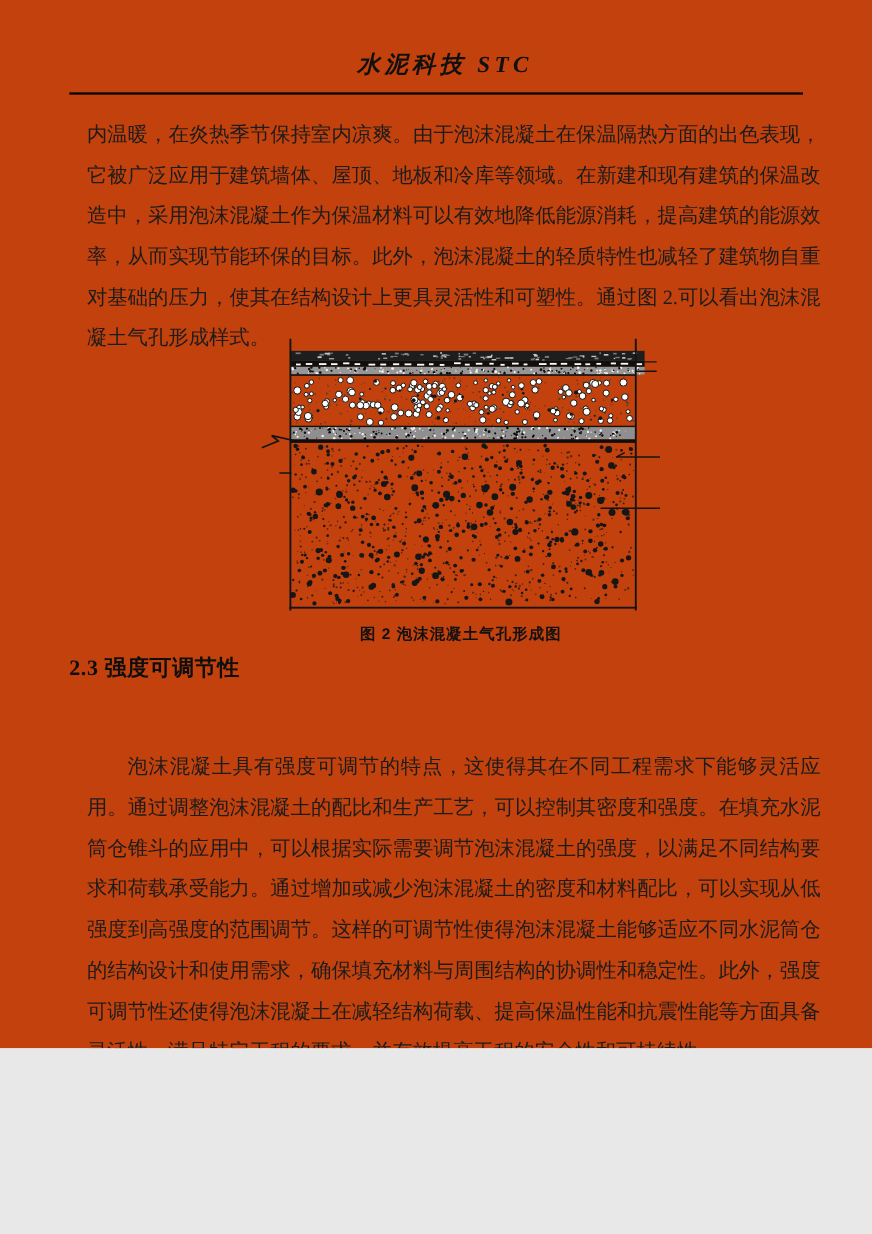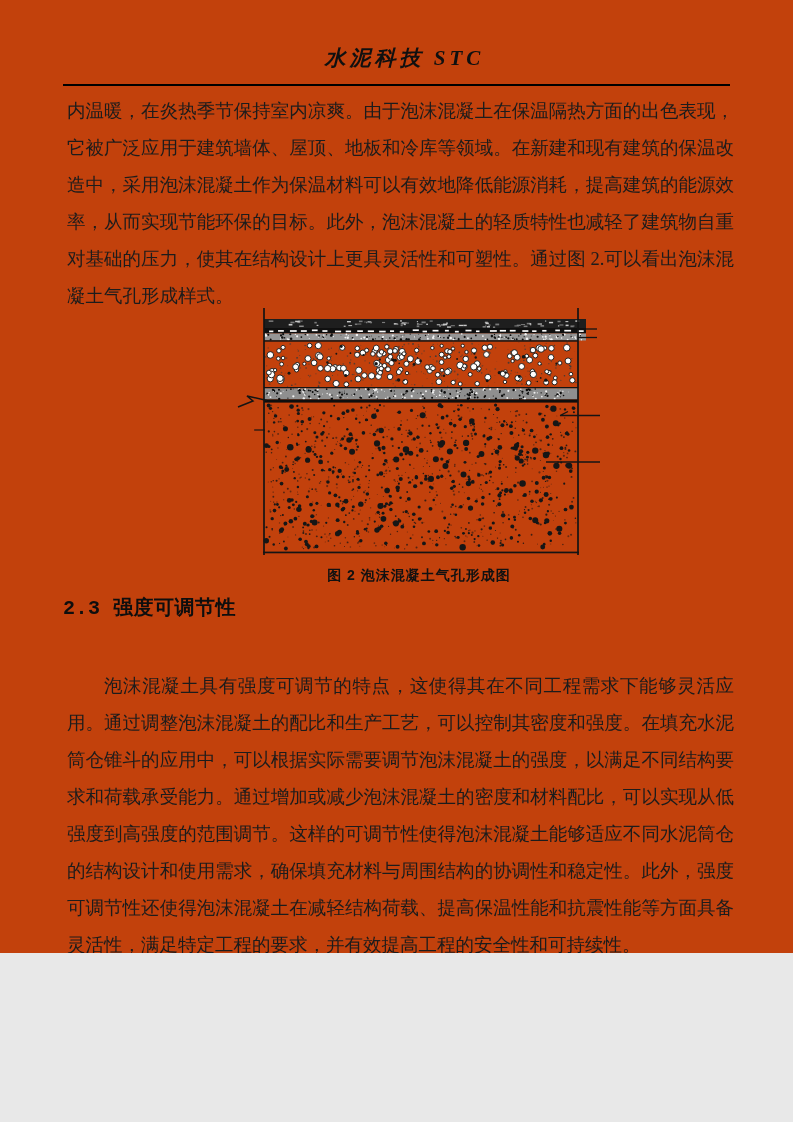--- a/index.html
+++ b/index.html
@@ -11,34 +11,34 @@
   .journal-title {
     position:absolute; top:44px; left:0; right:0; text-align:center;
     font-family:"Liberation Serif", serif; font-style:italic; font-weight:600;
     font-size:21px; letter-spacing:4px; color:#101010;
   }
   .header-rule {
     position:absolute; top:84px; left:63px; width:667px; height:0;
     border-top:2.5px solid #000;
   }
   .body-text {
-    position:absolute; left:63px; width:667px; margin:4px;
+    position:absolute; left:63px; width:667px; margin:16px;
     font-size:18.5px; line-height:37px; text-align:justify; color:#1c1c1c;
   }
   .indent { text-indent:2em; }
   .para-intro { top:89px; }
   .figure-block { position:absolute; top:306px; left:234px; width:370px; margin:0; text-align:center; }
   .figure-caption {
     display:block; margin-top:5px;
     font-family:"Liberation Sans", sans-serif; font-size:14px; font-weight:600;
     letter-spacing:1px; color:#111;
   }
   .section-heading {
     position:absolute; left:63px; margin:0;
-    font-family:Liberation Mono, monospace; font-size:20px; font-weight:bold;
+    font-family:Liberation Serif, serif; font-size:20px; font-weight:bold;
     letter-spacing:0.5px; color:#0e0e0e;
   }
   .h23 { top:594px; }
   .para-23 { top:664px; }
   .h24 { top:957px; }
   .para-24 { top:989px; }
   .footer-line { position:absolute; top:1048px; left:63px; display:block; }
   .footer-row {
     position:absolute; top:1055px; left:63px; width:667px; height:18px;
     font-family:"Liberation Sans", sans-serif; font-size:12.5px; color:#111;

